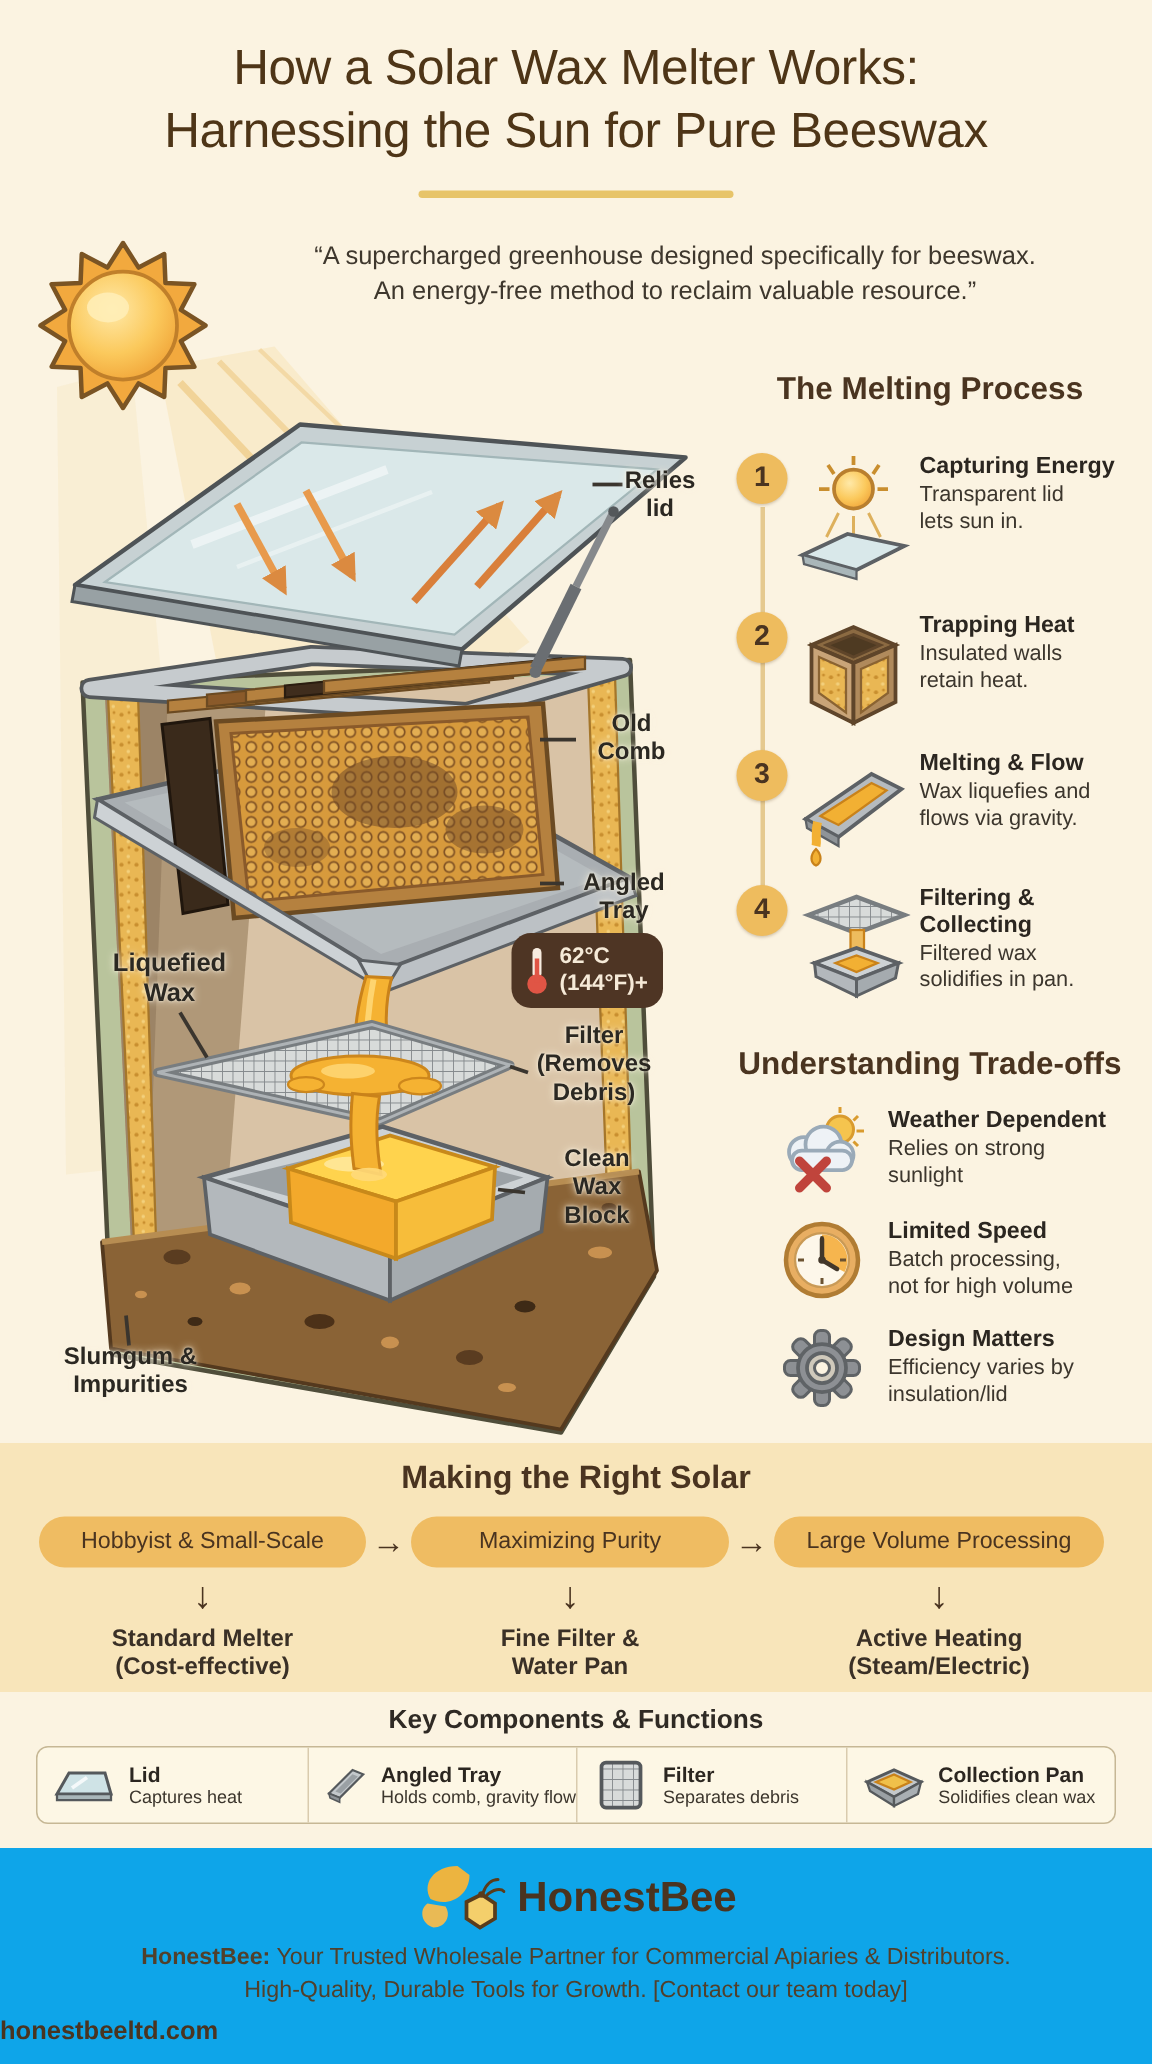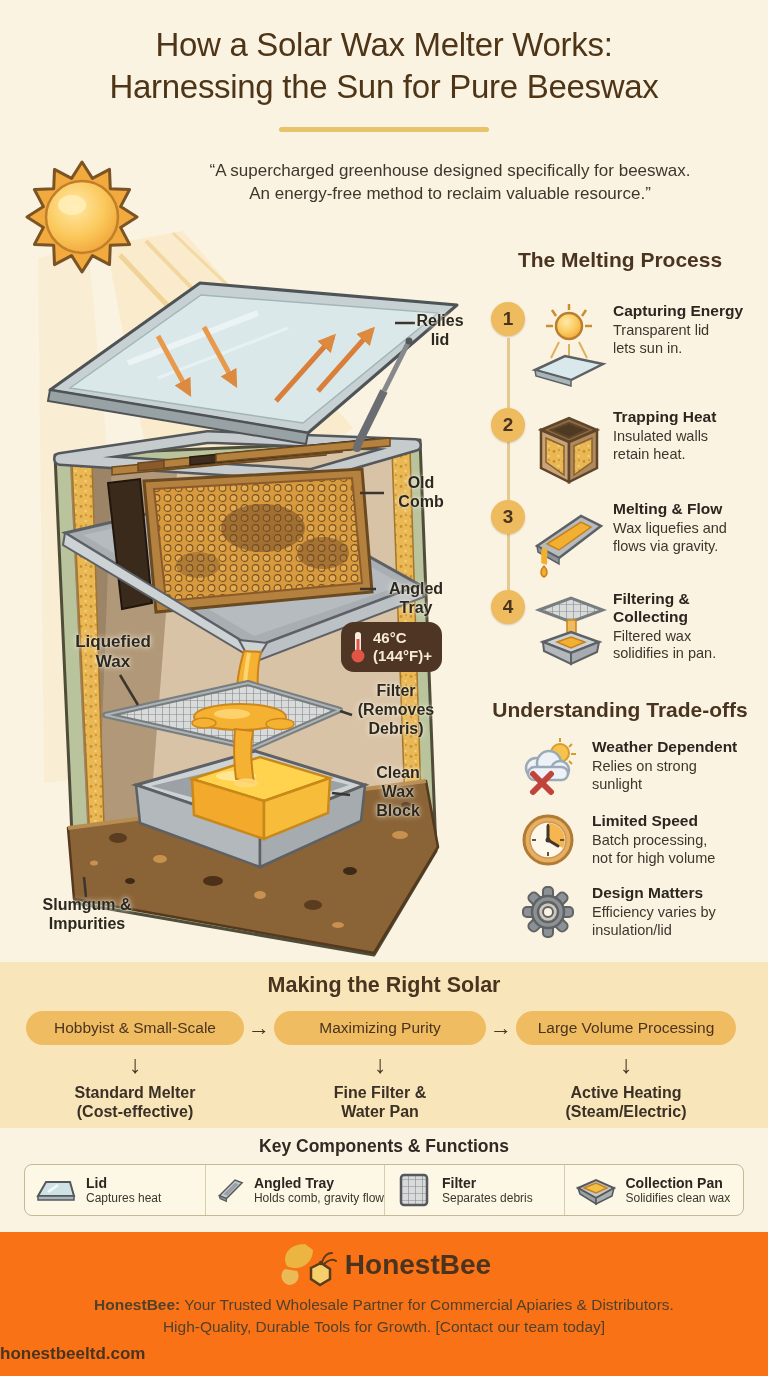--- a/index.html
+++ b/index.html
@@ -45,21 +45,21 @@
   
   .comp{position:absolute;top:1128px;left:0;width:768px;height:104px}
   .comp h2{margin:0;position:absolute;top:8px;width:100%;text-align:center;font-size:17.5px;color:#2f2a24}
   .cbox{position:absolute;top:36px;left:24px;width:720px;height:52px;background:#fdf7e5;border:1.5px solid #c6b795;
         border-radius:8px;box-sizing:border-box;display:grid;grid-template-columns:1fr 1fr 1fr 1fr}
   .ccell{display:flex;align-items:center;gap:8px;padding-left:9px;min-width:0}
   .ccell + .ccell{border-left:1.5px solid #d9cbae}
   .ctitle{font-weight:bold;font-size:14px;line-height:1.15;color:#2b2620}
   .cdesc{font-size:12px;color:#3c362d;line-height:1.2;white-space:nowrap}
   
-  .foot{position:absolute;top:1232px;left:0;width:768px;height:144px;background:#f97316}
+  .foot{position:absolute;top:1232px;left:0;width:768px;height:144px;background:#0ea5e9}
   .brandrow{position:absolute;top:10px;width:100%;display:flex;align-items:center;justify-content:center;gap:8px}
   .brand{font-size:28px;font-weight:bold;color:#4a3420}
   .tagline{position:absolute;top:62px;width:100%;text-align:center;font-size:15.5px;color:#51402b;line-height:1.42}
   .url{position:absolute;top:112px;width:100%;text-align:left;font-weight:bold;font-size:17px;color:#4a3420}
 </style>
 </head>
 <body>
 
 <div class="page">
 
@@ -243,21 +243,21 @@
   <div class="dlabel" style="left:16px;top:896px;width:142px">Slumgum &amp;
 Impurities</div>
 
   <div class="badge">
     <svg width="16" height="34" viewBox="0 0 16 34">
       <rect x="5" y="2" width="6" height="20" rx="3" fill="#f7ece0"></rect>
       <circle cx="8" cy="26" r="6.5" fill="#e05545"></circle>
       <rect x="6.5" y="9" width="3" height="16" fill="#e05545"></rect>
     </svg>
     <div class="txt">
-      <div>46°C</div>
+      <div>62°C</div>
       <div>(144°F)+</div>
     </div>
   </div>
 
   <div class="rcol">
     <h2 style="top:10px">The Melting Process</h2>
     <div class="vline"></div>
 
     <div class="step" style="top:64px">
       <div class="ncirc">1</div>

